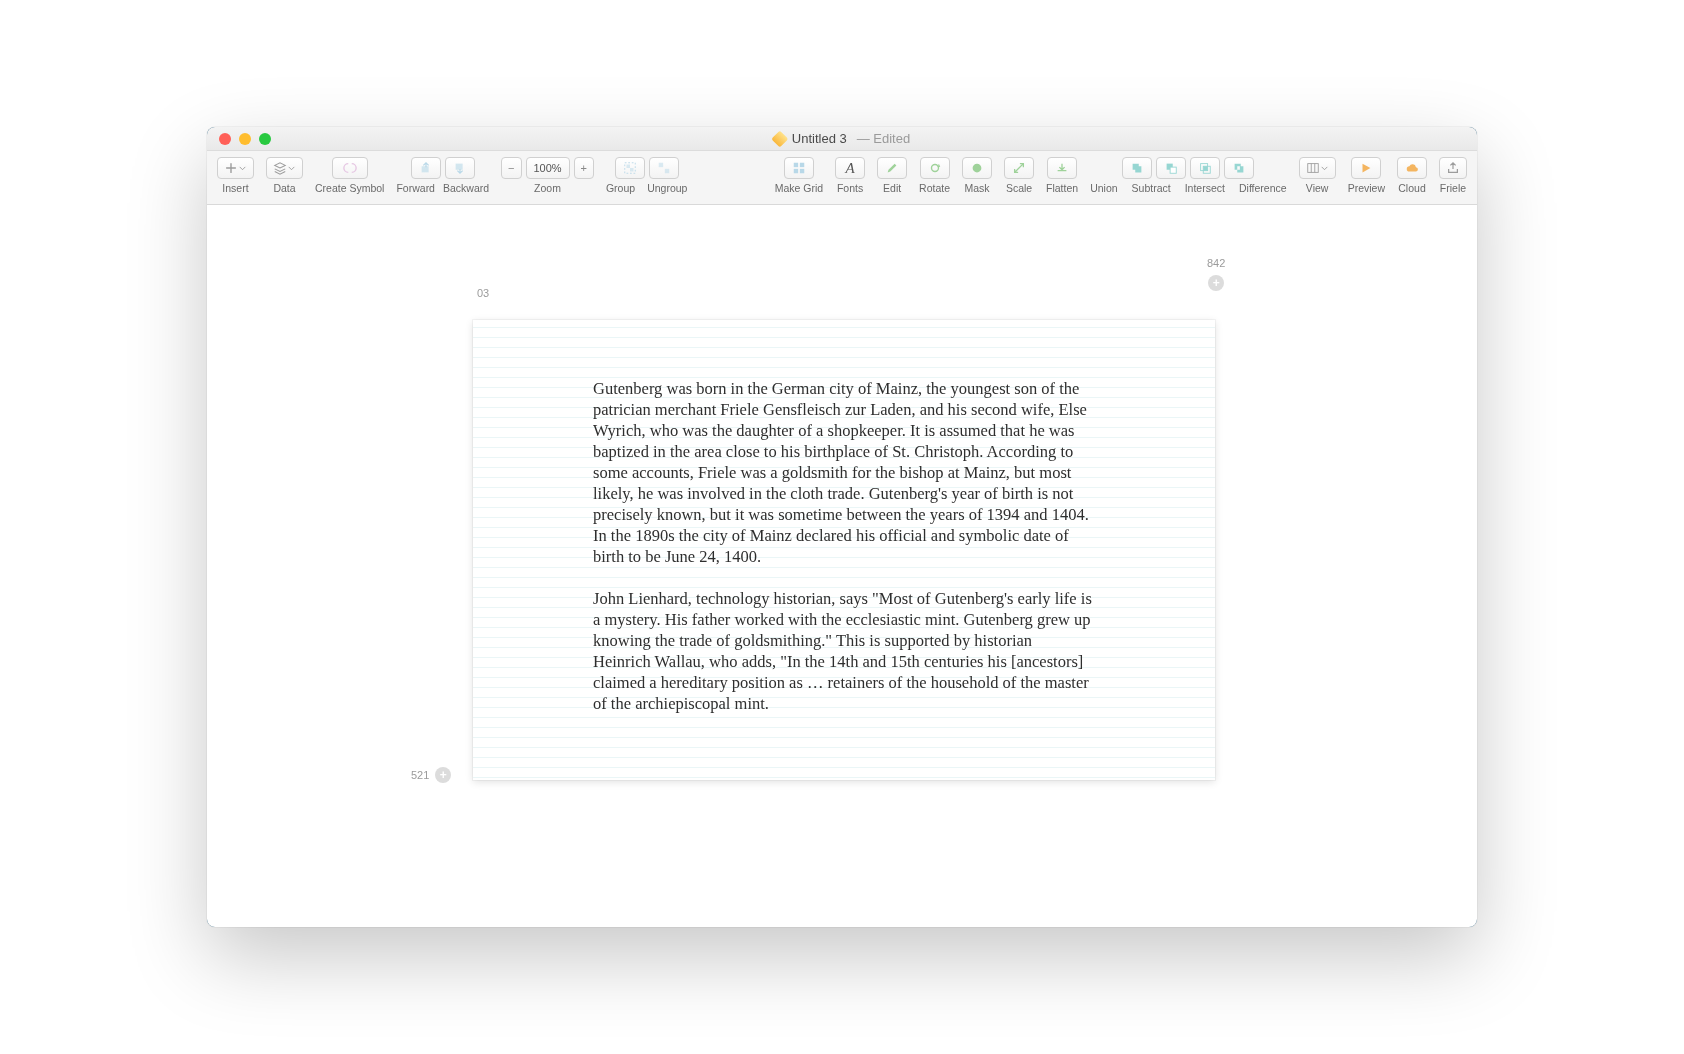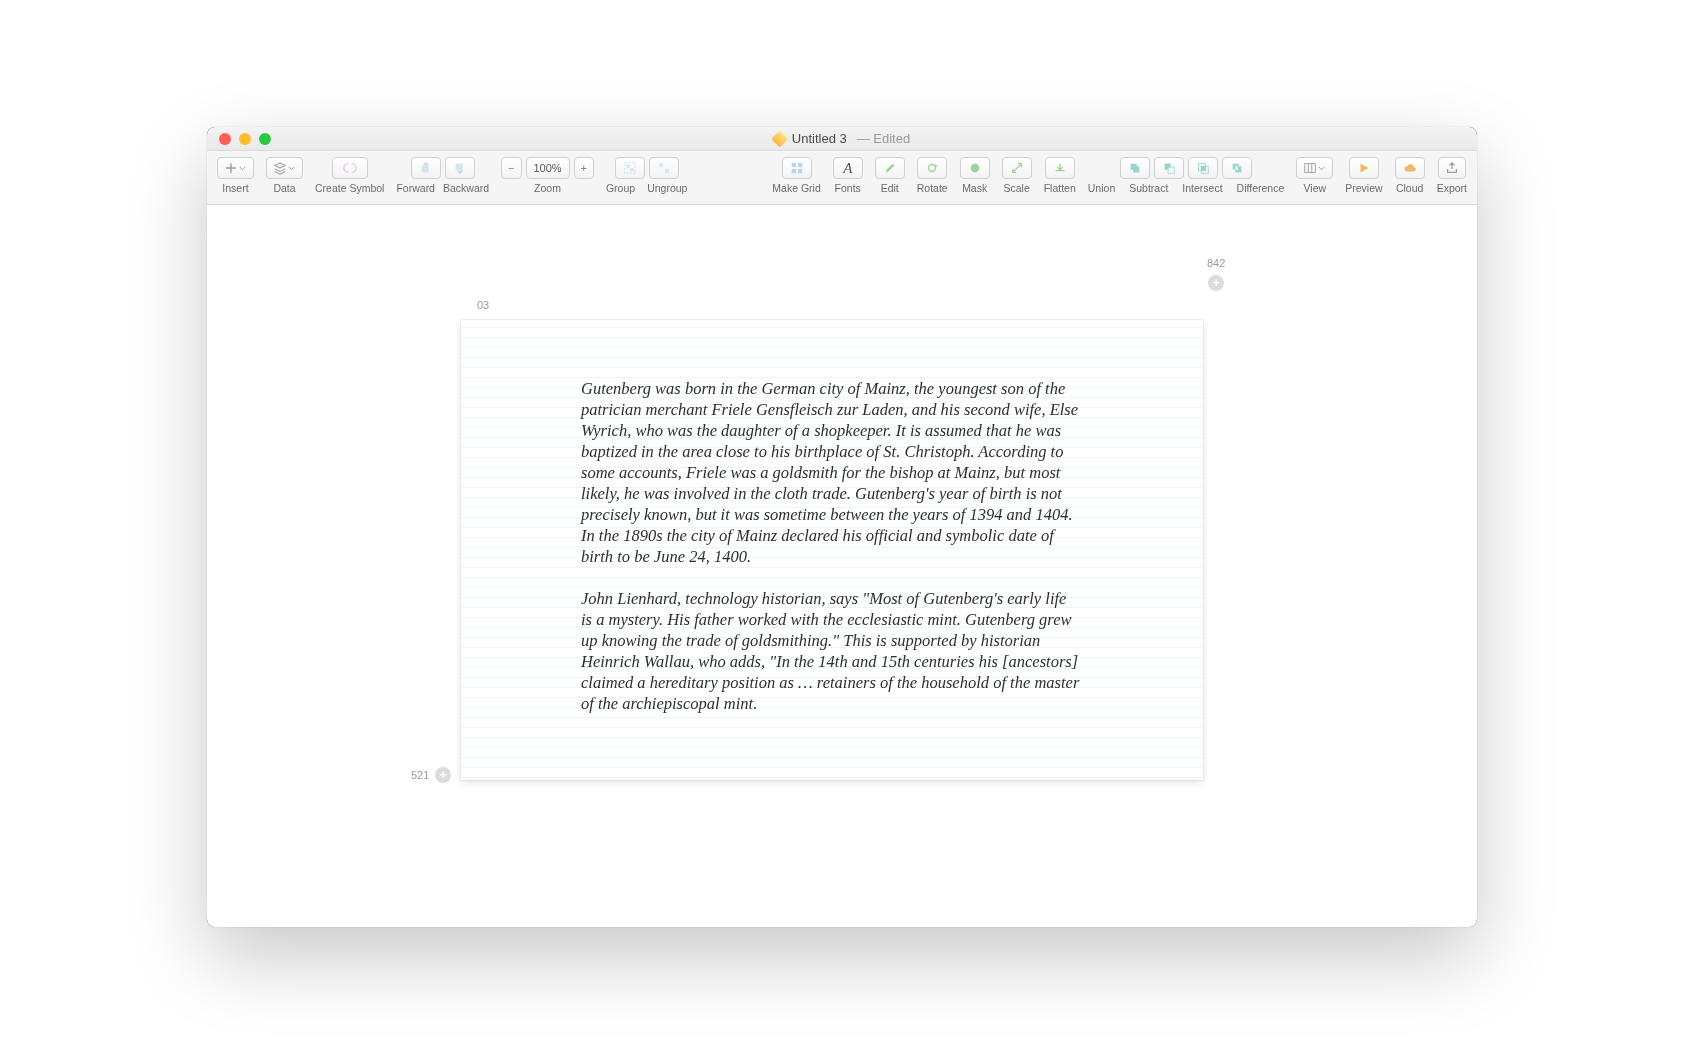--- a/index.html
+++ b/index.html
@@ -104,34 +104,33 @@
 
   
   .canvas {
     flex: 1;
     background: #ffffff;
     position: relative;
     overflow: hidden;
   }
   .artboard {
     position: absolute;
-    left: 254px;
+    left: 266px;
     top: 115px;
     width: 742px;
     height: 460px;
     background: #fff;
     box-shadow: 0 2px 8px rgba(0,0,0,0.12), 0 0 0 1px rgba(0,0,0,0.04);
     background-image: repeating-linear-gradient(#ffffff 0, #ffffff 9px, #eaf6f7 9px, #eaf6f7 10px);
     background-position: 0 8px;
-    font-style: italic;
   }
   .artboard-label {
     position: absolute;
     left: 270px;
-    top: 94px;
+    top: 82px;
     font-size: 11px;
     color: #9b9b9b;
   }
   .text-block {
     position: absolute;
     left: 120px;
     top: 58px;
     width: 500px;
     font-family: Georgia, "Times New Roman", serif;
     font-size: 16.5px;
@@ -418,21 +417,21 @@
     </div>
 
     <div class="tb-group">
       <div class="tb-btn-row">
           <div class="tb-btn" style="min-width:22px;">
         <svg class="icon-svg grayc" viewBox="0 0 16 16">
               <path d="M8 2v7M5 5l3-3 3 3M3 9v4h10V9" stroke="currentColor" stroke-width="1.4" fill="none"></path>
             </svg>
       </div>
         </div>
-      <div class="tb-label">Export</div>
+      <div class="tb-label">Friele</div>
     </div>
 
   </div>
 
   <div class="canvas">
 
     <div class="artboard-label">03</div>
 
     <div class="artboard">
       <div class="text-block">

